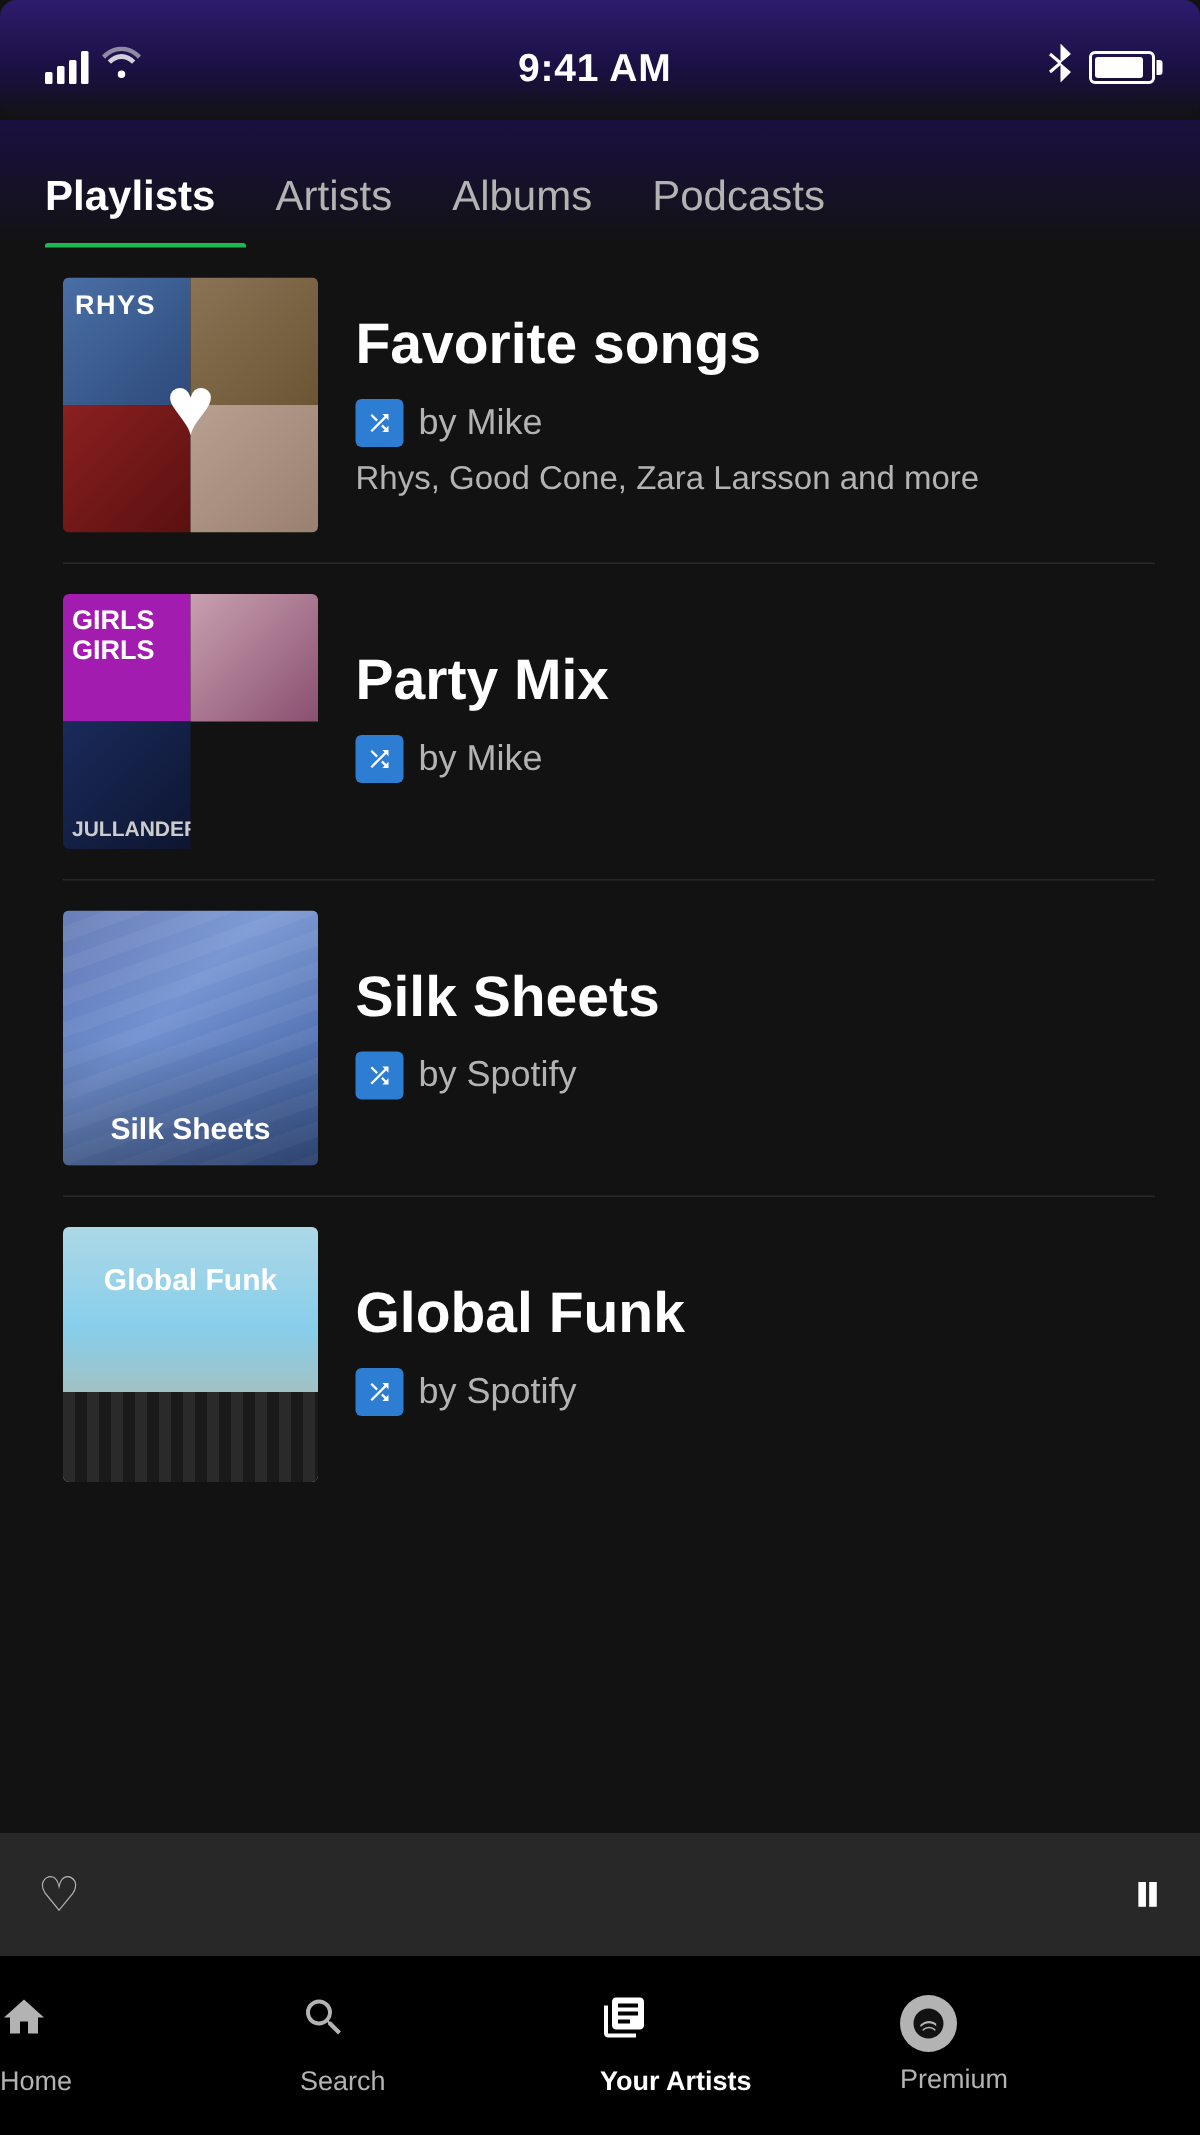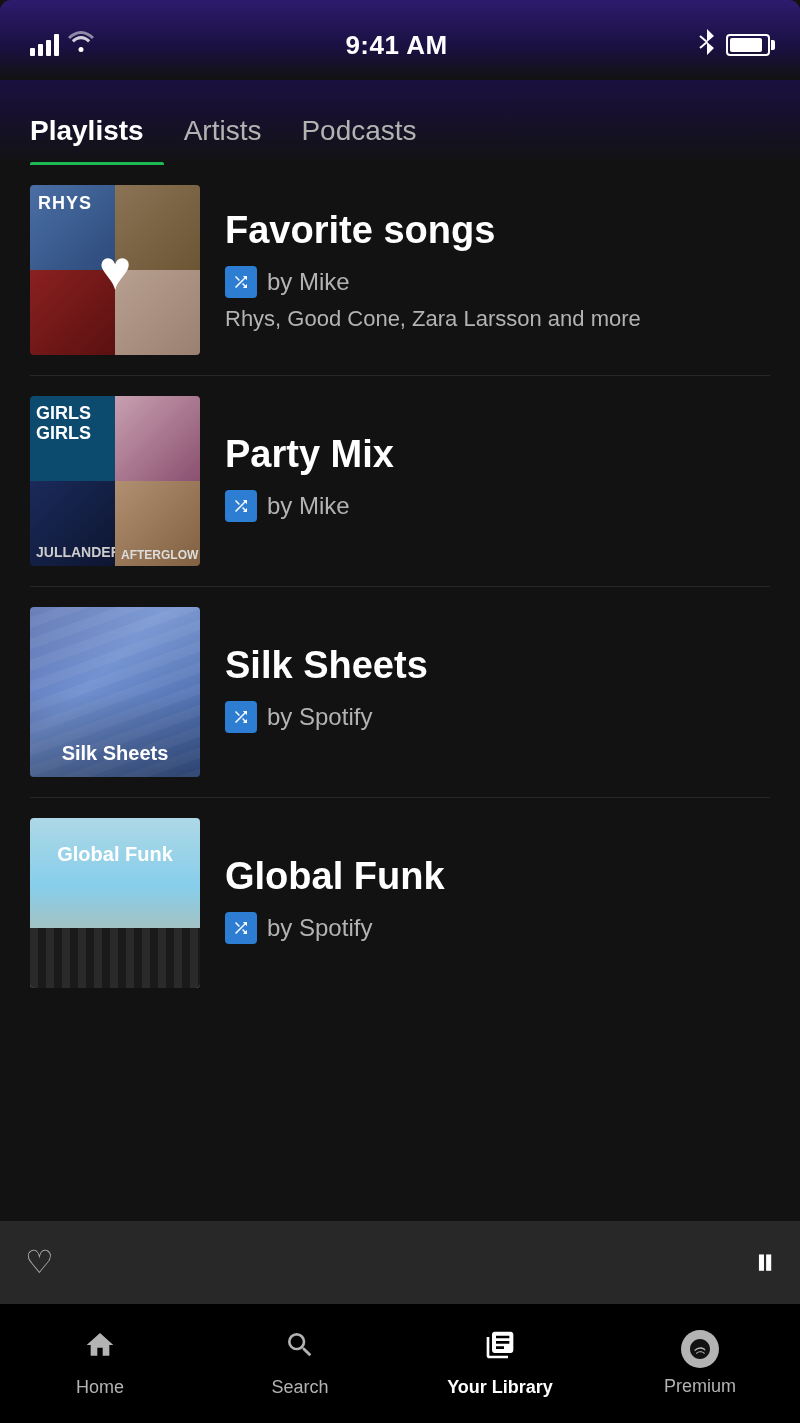--- a/index.html
+++ b/index.html
@@ -148,20 +148,21 @@
       font-weight: 800;
       letter-spacing: 3px;
       cursor: pointer;
       min-width: 360px;
       text-align: center;
     }
 
     
     .playlist-list {
       padding: 0 30px;
+      margin-left: 12px;
     }
     .playlist-item {
       display: flex;
       align-items: center;
       padding: 20px 0;
       border-bottom: 1px solid #282828;
       cursor: pointer;
     }
     .playlist-item:last-child {
       border-bottom: none;
@@ -197,21 +198,21 @@
       position: absolute;
       top: 50%;
       left: 50%;
       transform: translate(-50%, -50%);
       z-index: 10;
       font-size: 55px;
       color: #fff;
     }
 
     
-    .party-cell-1 { background: #0c4a6e; }
+    .party-cell-1 { background: #a21caf; }
     .party-cell-2 { background: linear-gradient(135deg, #d4a0c0, #a0608a); }
     .party-cell-3 { background: linear-gradient(135deg, #1a3a6b, #0d1f3c); }
     .party-cell-4 { background: linear-gradient(135deg, #c0a080, #9a7850); }
     .silk-label {
       position: absolute;
       bottom: 12px;
       left: 0;
       right: 0;
       text-align: center;
       font-size: 20px;
@@ -353,21 +354,21 @@
       height: 120px;
       background: #000;
       display: flex;
       align-items: center;
       justify-content: space-around;
       border-top: 1px solid #282828;
     }
     .nav-item {
       display: flex;
       flex-direction: column;
-      align-items: center;
+      align-items: flex-start;
       gap: 8px;
       cursor: pointer;
       flex: 1;
     }
     .nav-icon {
       font-size: 32px;
       color: #b3b3b3;
     }
     .nav-icon.active {
       color: #fff;
@@ -452,20 +453,21 @@
     <div class="battery">
       <div class="battery-fill"></div>
     </div>
   </div>
 </div>
 
 <div class="tabs-container">
   <div class="tabs">
     <div class="tab active">Playlists</div>
     <div class="tab">Artists</div>
+    <div class="tab">Albums</div>
     <div class="tab">Podcasts</div>
   </div>
 </div>
 
 <div class="main-content">
 
 
   <div class="playlist-list">
 
     <div class="playlist-item">
@@ -497,23 +499,20 @@
     <div class="playlist-item">
       <div class="playlist-thumb">
         <div class="thumb-grid">
           <div class="thumb-cell party-cell-1" style="position:relative;">
             <span class="party-text">GIRLS<br>GIRLS</span>
           </div>
           <div class="thumb-cell party-cell-2" style="background: linear-gradient(135deg, #c8a0b0 0%, #8a5070 100%);"></div>
           <div class="thumb-cell party-cell-3" style="background: linear-gradient(135deg, #1a2a5a 0%, #0d1530 100%); position:relative;">
             <span class="after-text">JULLANDER</span>
           </div>
-          <div class="thumb-cell party-cell-4" style="background: linear-gradient(135deg, #b09070 0%, #806040 100%); position:relative;">
-            <span class="after-text" style="bottom:4px; font-size:12px; color:#ddd;">AFTERGLOW</span>
-          </div>
         </div>
       </div>
       <div class="playlist-info">
         <div class="playlist-name">Party Mix</div>
         <div class="playlist-meta">
           <div class="shuffle-badge">
             <svg width="18" height="18" viewBox="0 0 24 24" fill="white">
               <path d="M10.59 9.17L5.41 4 4 5.41l5.17 5.17 1.42-1.41zM14.5 4l2.04 2.04L4 18.59 5.41 20 17.96 7.46 20 9.5V4h-5.5zm.33 9.41l-1.41 1.41 3.13 3.13L14.5 20H20v-5.5l-2.04 2.04-3.13-3.13z"></path>
             </svg>
           </div>
@@ -592,21 +591,21 @@
       </svg>
     </span>
     <span class="nav-label">Search</span>
   </div>
   <div class="nav-item">
     <span class="nav-icon active">
       <svg width="32" height="32" viewBox="0 0 24 24" fill="white">
         <path d="M4 6H2v14c0 1.1.9 2 2 2h14v-2H4V6zm16-4H8c-1.1 0-2 .9-2 2v12c0 1.1.9 2 2 2h12c1.1 0 2-.9 2-2V4c0-1.1-.9-2-2-2zm-1 9H9V9h10v2zm-4 4H9v-2h6v2zm4-8H9V5h10v2z"></path>
       </svg>
     </span>
-    <span class="nav-label active">Your Library</span>
+    <span class="nav-label active">Your Artists</span>
   </div>
   <div class="nav-item">
     <div class="spotify-logo">
       <svg width="24" height="24" viewBox="0 0 24 24" fill="#121212">
         <path d="M12 2C6.48 2 2 6.48 2 12s4.48 10 10 10 10-4.48 10-10S17.52 2 12 2zm4.65 14.65c-.2.2-.51.2-.71 0-1.95-1.95-5.17-1.95-7.12 0-.2.2-.51.2-.71 0-.2-.2-.2-.51 0-.71 2.34-2.34 6.2-2.34 8.54 0 .2.2.2.51 0 .71zm1.41-2.83c-.24.24-.64.24-.88 0-2.68-2.68-7.07-2.68-9.75 0-.24.24-.64.24-.88 0-.24-.24-.24-.64 0-.88C9.51 9.58 14.49 9.58 17.06 12c.24.24.24.64 0 .88V13.82z"></path>
       </svg>
     </div>
     <span class="nav-label">Premium</span>
   </div>
 </div>

